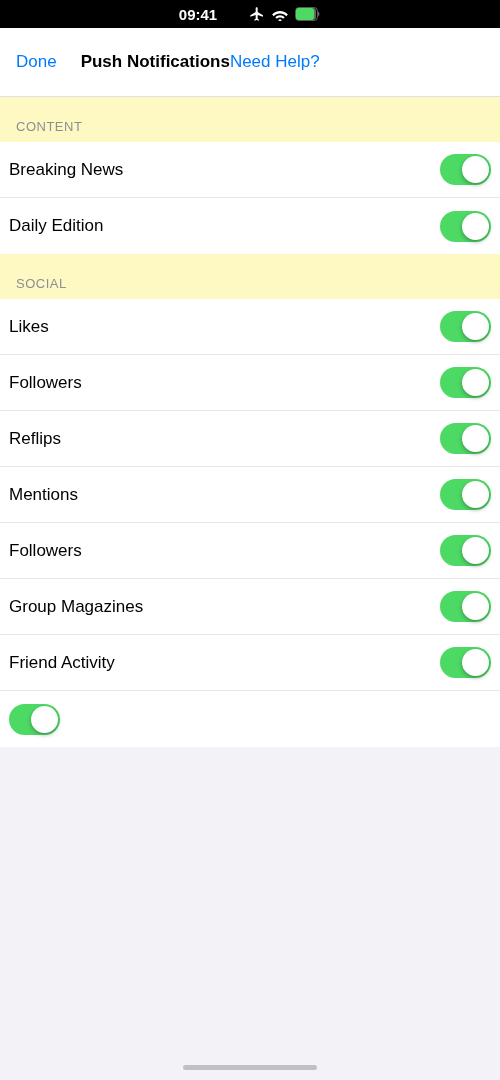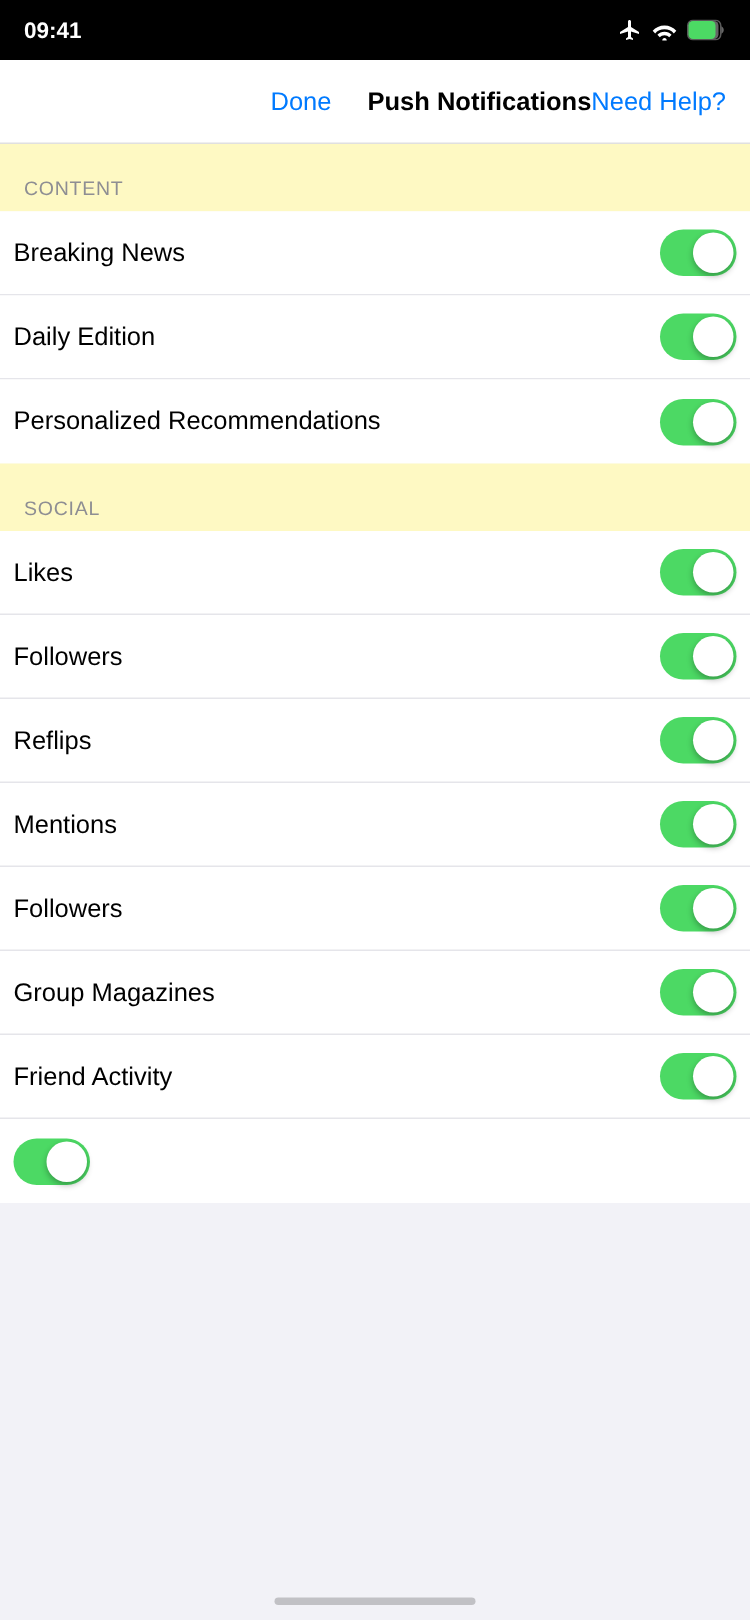--- a/index.html
+++ b/index.html
@@ -9,45 +9,45 @@
       height: 1080px;
       background: #f2f2f7;
       font-family: -apple-system, 'Helvetica Neue', Arial, sans-serif;
       overflow: hidden;
     }
 
     
     .status-bar {
       background: #000;
       color: #fff;
-      height: 40px;
-      display: flex;
-      align-items: center;
-      justify-content: space-between;
+      height: 28px;
+      display: flex;
+      align-items: center;
+      justify-content: center;
       padding: 0 16px;
       gap: 32px;
     }
     .status-time {
       font-size: 15px;
       font-weight: 600;
       color: #fff;
     }
     .status-icons {
       display: flex;
       align-items: center;
       gap: 6px;
     }
 
     
     .nav-bar {
       background: #fff;
-      height: 56px;
-      display: flex;
-      align-items: center;
-      justify-content: flex-end;
+      height: 69px;
+      display: flex;
+      align-items: center;
+      justify-content: flex-start;
       padding: 0 16px;
       border-bottom: 1px solid #e0e0e0;
     }
     .nav-done {
       color: #007aff;
       font-size: 17px;
       cursor: pointer;
     }
     .nav-title {
       font-size: 17px;
@@ -171,27 +171,20 @@
       <div class="toggle-thumb"></div>
     </div>
   </div>
   <div class="list-item">
     <span class="list-item-label">Daily Edition</span>
     <div class="toggle">
       <div class="toggle-track"></div>
       <div class="toggle-thumb"></div>
     </div>
   </div>
-  <div class="list-item">
-    <span class="list-item-label">Personalized Recommendations</span>
-    <div class="toggle">
-      <div class="toggle-track"></div>
-      <div class="toggle-thumb"></div>
-    </div>
-  </div>
 </div>
 
 <div class="section-header">SOCIAL</div>
 <div class="list-section">
   <div class="list-item">
     <span class="list-item-label">Likes</span>
     <div class="toggle">
       <div class="toggle-track"></div>
       <div class="toggle-thumb"></div>
     </div>

